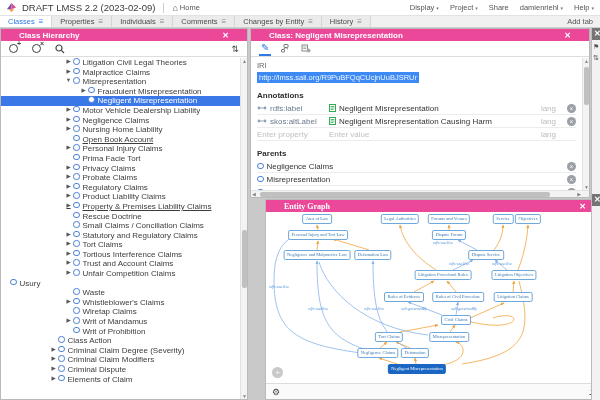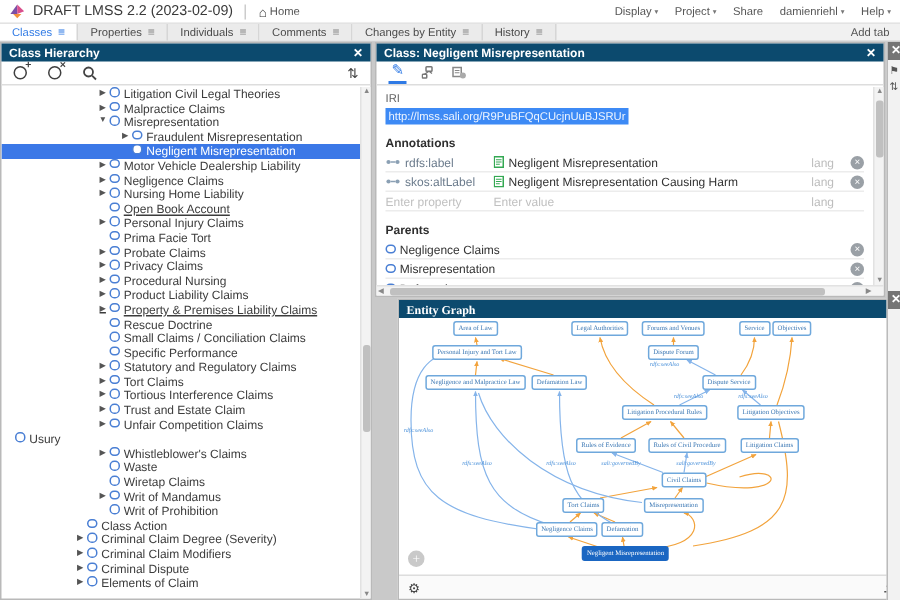--- a/index.html
+++ b/index.html
@@ -22,21 +22,21 @@
   .tab { display:flex; align-items:center; gap:4px; padding:0 8px; background:#ebebeb; border-right:1px solid #d6d6d6; color:#4a4a4a; font-size:7.5px; white-space:nowrap; }
   .tab .burger { font-size:8px; color:#8a8a8a; }
   .tab.active { background:#fff; color:#2f7ae5; }
   .tab.active .burger { color:#2f7ae5; }
   .addtab { margin-left:auto; display:flex; align-items:center; padding:0 7px; color:#555; font-size:7.5px; }
 
   .workspace { position:absolute; left:0; top:28px; width:600px; height:372px; background:#c9c9c9; }
 
   
   .panel { position:absolute; background:#fff; border:1px solid #b9b9b9; }
-  .phead { height:12px; background:#0c4a6e; color:#fff; font-weight:bold; font-size:8px; display:flex; align-items:center; padding:0 5px; }
+  .phead { height:12px; background:#ec4899; color:#fff; font-weight:bold; font-size:8px; display:flex; align-items:center; padding:0 18px; }
   .phead .x { margin-left:auto; font-size:8px; font-weight:bold; color:#fff; cursor:default; }
   .ptools { height:16px; border-bottom:1px solid #ddd; display:flex; align-items:center; gap:14px; padding:0 8px; }
 
   
   #hier { left:0; top:28px; width:248px; height:372px; }
   .circ-tool { position:relative; width:9px; height:9px; border:1.2px solid #3f3f3f; border-radius:50%; display:inline-block; }
   .circ-tool i { position:absolute; top:-5px; right:-4px; font-style:normal; font-size:7px; font-weight:bold; color:#3f3f3f; }
   .sort-right { margin-left:auto; font-size:9px; color:#444; }
   #tree { position:absolute; left:0; top:29px; right:7px; bottom:0; overflow:hidden; }
   .trow { height:9.6px; display:flex; align-items:flex-start; white-space:nowrap; color:#3c3c3c; }
@@ -223,31 +223,31 @@
         <span>Personal Injury Claims</span>
       </div>
       <div class="trow" style="padding-left: 63px;">
         <span class="arr"></span>
         <span class="circ"></span>
         <span>Prima Facie Tort</span>
       </div>
       <div class="trow" style="padding-left: 63px;">
         <span class="arr">▶</span>
         <span class="circ"></span>
+        <span>Privacy Claims</span>
+      </div>
+      <div class="trow" style="padding-left: 63px;">
+        <span class="arr">▶</span>
+        <span class="circ"></span>
         <span>Probate Claims</span>
       </div>
       <div class="trow" style="padding-left: 63px;">
         <span class="arr">▶</span>
         <span class="circ"></span>
-        <span>Privacy Claims</span>
-      </div>
-      <div class="trow" style="padding-left: 63px;">
-        <span class="arr">▶</span>
-        <span class="circ"></span>
-        <span>Procedural Nursing</span>
+        <span>Regulatory Claims</span>
       </div>
       <div class="trow" style="padding-left: 63px;">
         <span class="arr">▶</span>
         <span class="circ"></span>
         <span>Product Liability Claims</span>
       </div>
       <div class="trow" style="padding-left: 63px; text-decoration: underline;">
         <span class="arr">▶</span>
         <span class="circ"></span>
         <span>Property &amp; Premises Liability Claims</span>
@@ -256,63 +256,58 @@
         <span class="arr"></span>
         <span class="circ"></span>
         <span>Rescue Doctrine</span>
       </div>
       <div class="trow" style="padding-left: 63px;">
         <span class="arr"></span>
         <span class="circ"></span>
         <span>Small Claims / Conciliation Claims</span>
       </div>
       <div class="trow" style="padding-left: 63px;">
-        <span class="arr"></span>
-        <span class="circ"></span>
-        <span>Specific Performance</span>
-      </div>
-      <div class="trow" style="padding-left: 63px;">
         <span class="arr">▶</span>
         <span class="circ"></span>
         <span>Statutory and Regulatory Claims</span>
       </div>
       <div class="trow" style="padding-left: 63px;">
         <span class="arr">▶</span>
         <span class="circ"></span>
         <span>Tort Claims</span>
       </div>
       <div class="trow" style="padding-left: 63px;">
         <span class="arr">▶</span>
         <span class="circ"></span>
         <span>Tortious Interference Claims</span>
       </div>
       <div class="trow" style="padding-left: 63px;">
         <span class="arr">▶</span>
         <span class="circ"></span>
-        <span>Trust and Estate Claim</span>
+        <span>Trust and Account Claims</span>
       </div>
       <div class="trow" style="padding-left: 63px;">
         <span class="arr">▶</span>
         <span class="circ"></span>
         <span>Unfair Competition Claims</span>
       </div>
       <div class="trow" style="">
         <span class="arr"></span>
         <span class="circ"></span>
         <span>Usury</span>
       </div>
       <div class="trow" style="padding-left: 63px;">
+        <span class="arr"></span>
+        <span class="circ"></span>
+        <span>Waste</span>
+      </div>
+      <div class="trow" style="padding-left: 63px;">
         <span class="arr">▶</span>
         <span class="circ"></span>
         <span>Whistleblower's Claims</span>
-      </div>
-      <div class="trow" style="padding-left: 63px;">
-        <span class="arr"></span>
-        <span class="circ"></span>
-        <span>Waste</span>
       </div>
       <div class="trow" style="padding-left: 63px;">
         <span class="arr"></span>
         <span class="circ"></span>
         <span>Wiretap Claims</span>
       </div>
       <div class="trow" style="padding-left: 63px;">
         <span class="arr">▶</span>
         <span class="circ"></span>
         <span>Writ of Mandamus</span>

